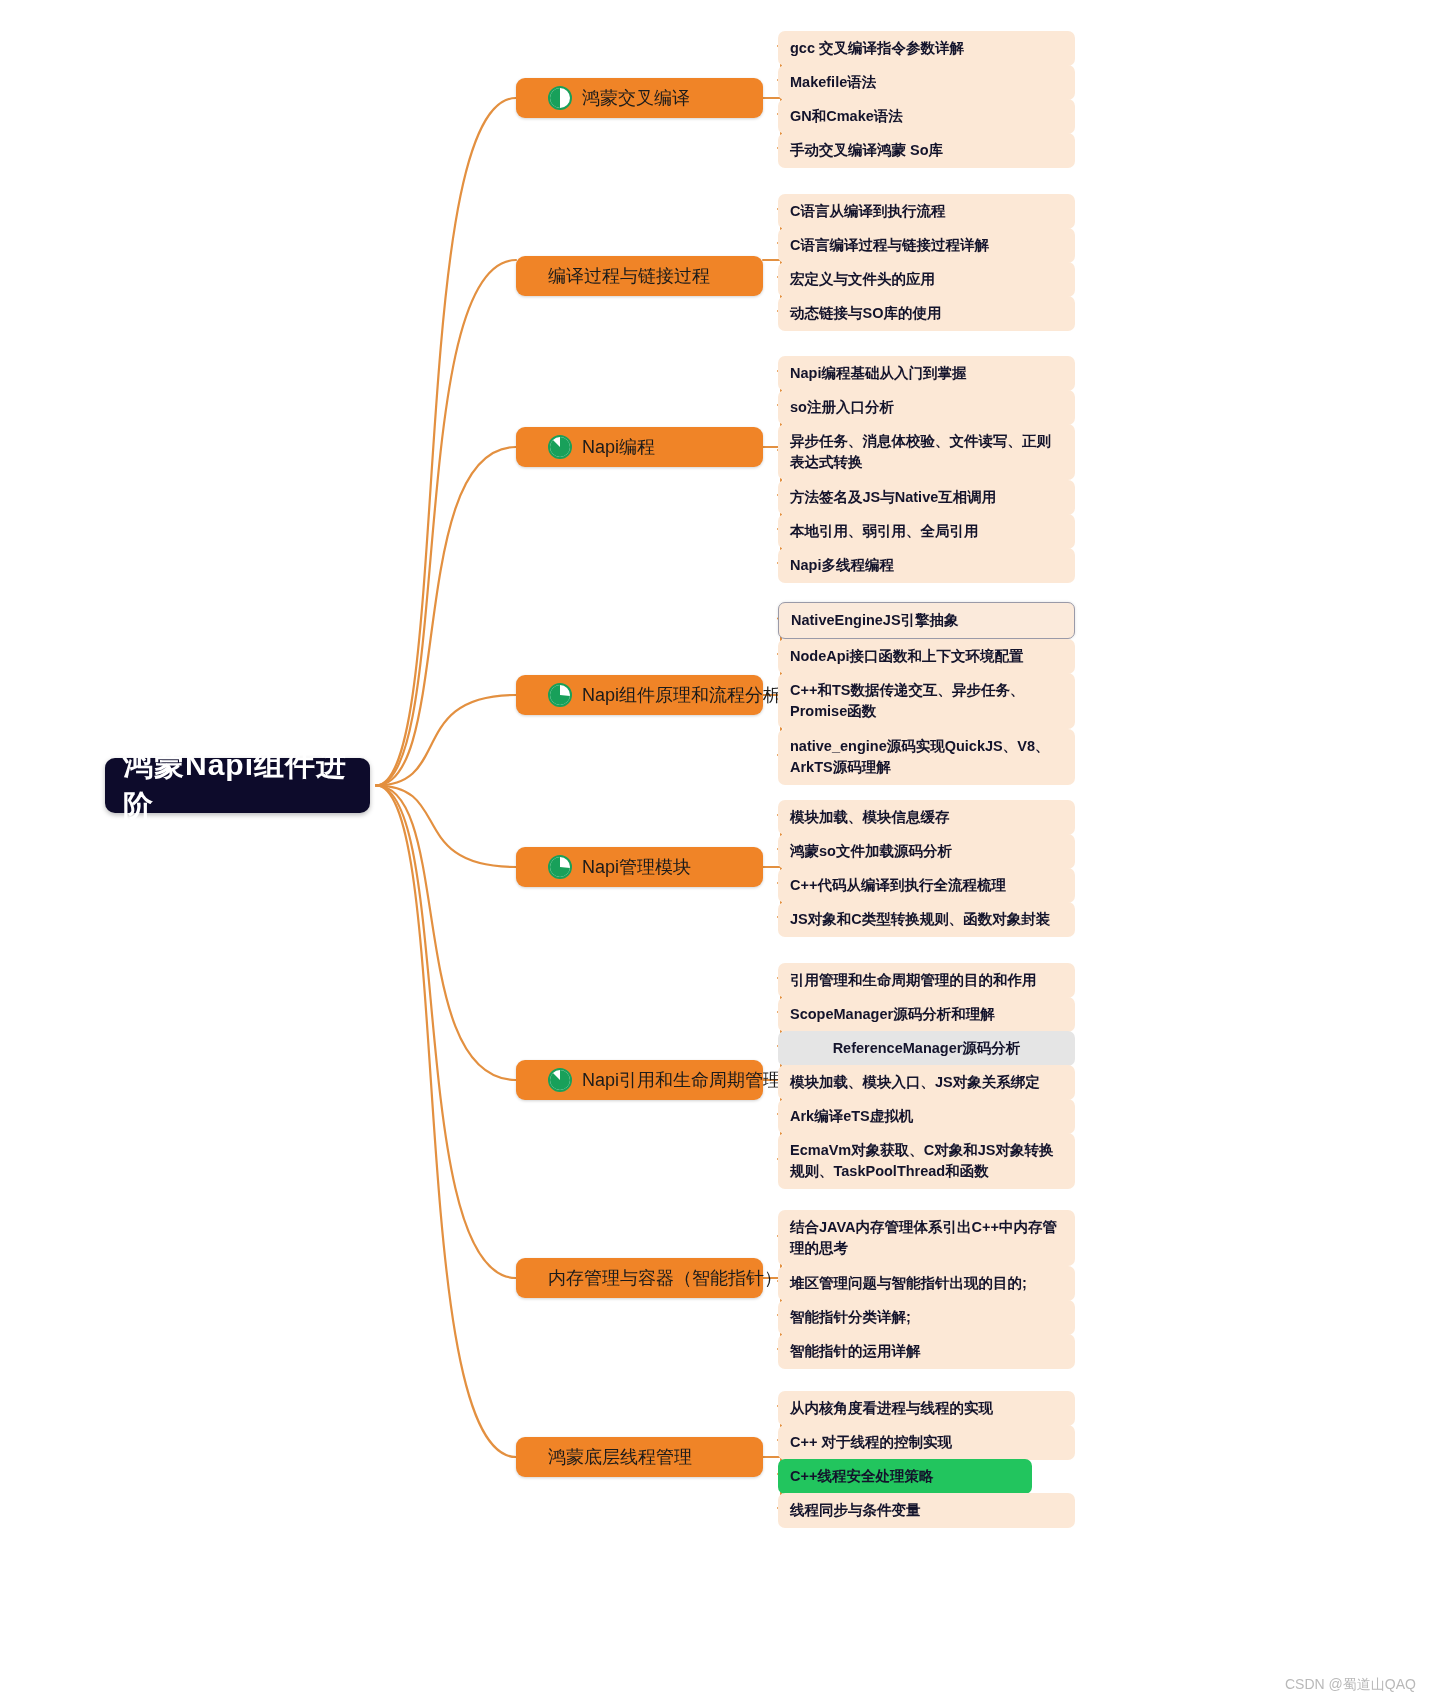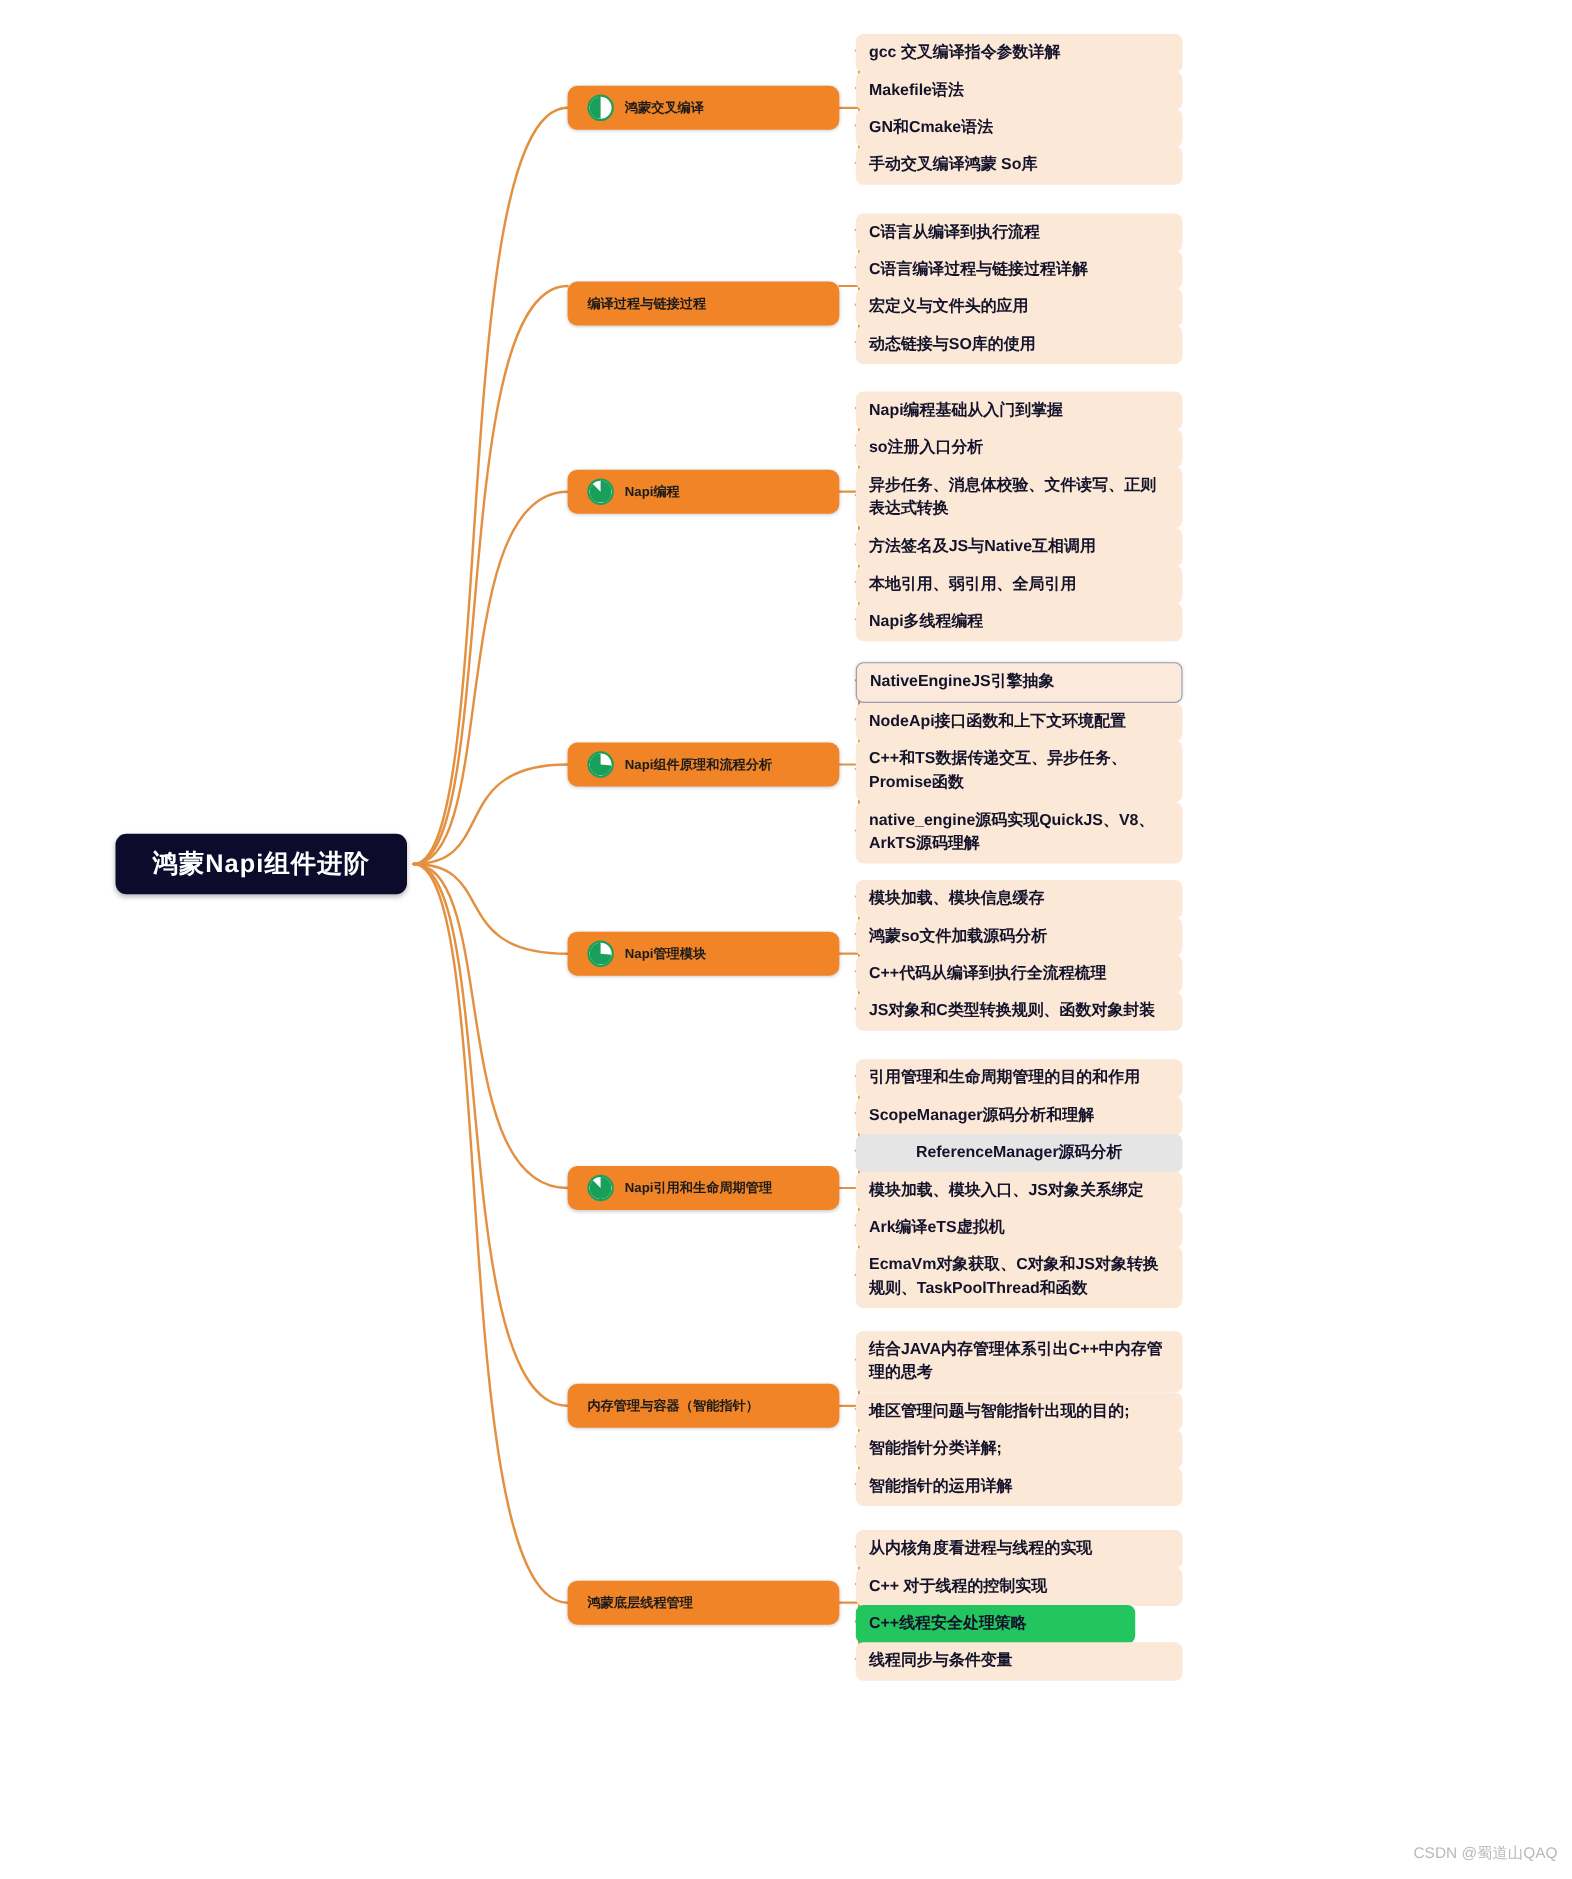--- a/index.html
+++ b/index.html
@@ -34,37 +34,37 @@
   }
 
   
   .root-node {
     background: #0d0b2b;
     color: #ffffff;
     border-radius: 10px;
     display: flex;
     align-items: center;
     justify-content: center;
-    font-size: 23px;
+    font-size: 30px;
     font-weight: bold;
     letter-spacing: 1px;
     box-shadow: 0 2px 5px rgba(0,0,0,0.28);
     padding: 0 18px;
   }
 
   
   .branch-node {
     background: #f08427;
     color: #1b1b1b;
     border-radius: 9px;
     display: flex;
     align-items: center;
-    font-size: 12px;
-    font-weight: bold;
-    padding: 0 18px;
+    font-size: 18px;
+    font-weight: normal;
+    padding: 0 32px;
     box-shadow: 0 1px 3px rgba(0,0,0,0.18);
   }
   .branch-node .branch-label {
     white-space: nowrap;
   }
   .branch-icon {
     width: 20px;
     height: 20px;
     border-radius: 50%;
     background: #ffffff;

